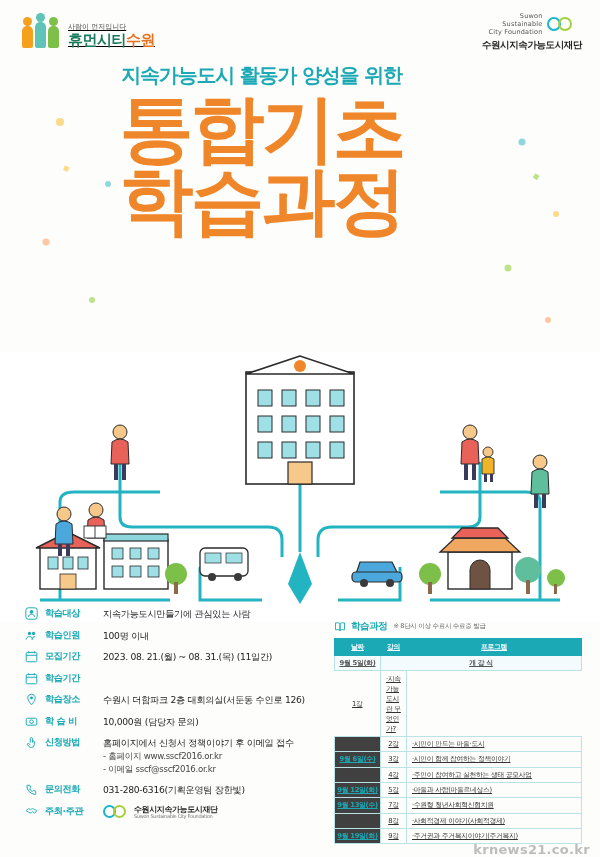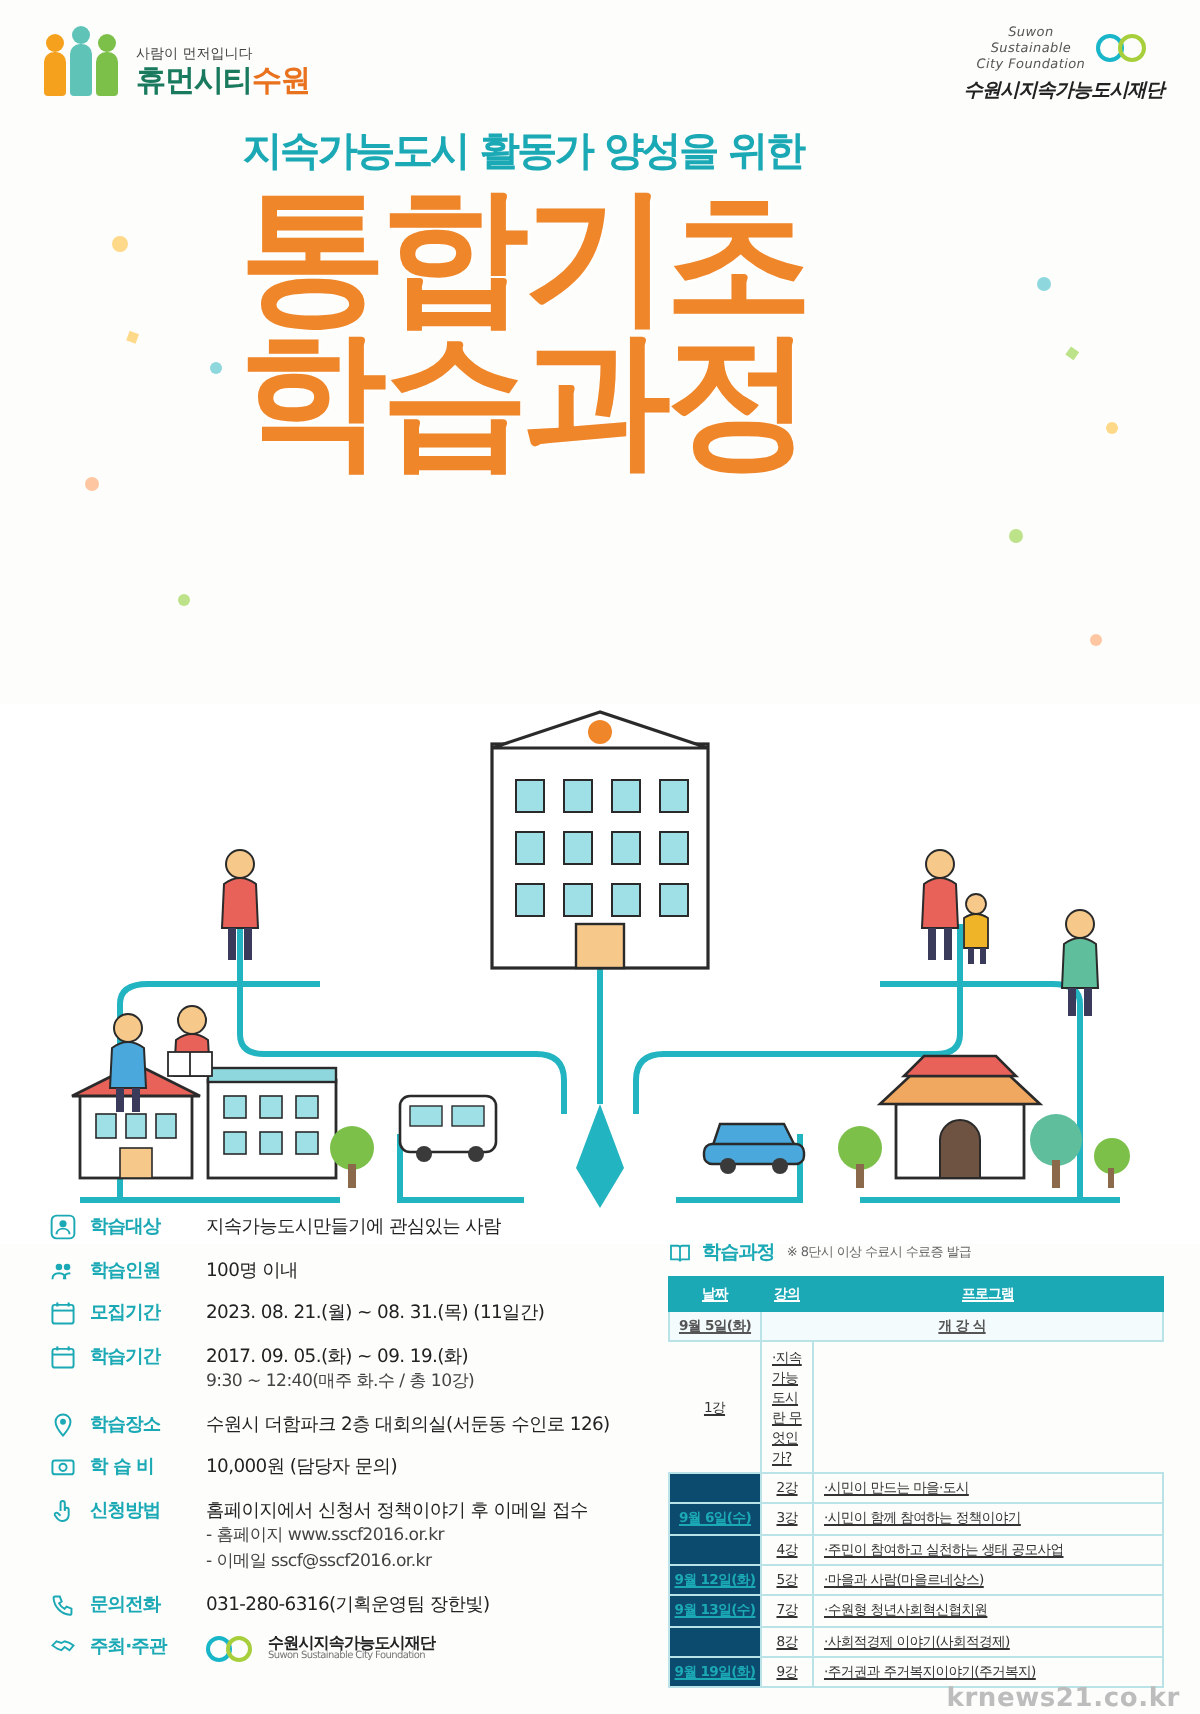--- a/index.html
+++ b/index.html
@@ -28,27 +28,27 @@
   .logo-left .figs span {
     position: absolute; bottom: 0; width: 11px; height: 22px; border-radius: 5px 5px 2px 2px;
   }
   .logo-left .figs span::before {
     content: ""; position: absolute; top: -9px; left: 1px; width: 9px; height: 9px; border-radius: 50%;
     background: inherit;
   }
   .f1 { left: 0; background: #f5a11e; }
   .f2 { left: 13px; background: #5fc3b8; height: 26px !important; }
   .f3 { left: 26px; background: #7cc04a; }
-  .logo-left .txt { line-height: 1.1; }
+  .logo-left .txt { line-height: 1.1; text-decoration: underline; }
   .logo-left .txt .small { font-size: 7px; color: #444; }
   .logo-left .txt .big { font-size: 15px; font-weight: bold; color: #1a7a5e; letter-spacing: -0.5px; }
   .logo-left .txt .big em { font-style: normal; color: #e8721e; margin-top: 44px; }
 
   .logo-right {
-    position: absolute; right: 18px; top: 12px; text-align: center; font-style: italic;
+    position: absolute; right: 18px; top: 12px; text-align: right;
   }
   .logo-right .en { font-size: 6.5px; color: #555; line-height: 1.25; letter-spacing: .2px;}
   .logo-right .row { display: flex; align-items: center; justify-content: center; gap: 5px; }
   .logo-right .mark { width: 28px; height: 16px; position: relative; }
   .logo-right .mark i {
     position: absolute; border-radius: 50%; display:block;
   }
   .logo-right .mark .c1 { left: 0; top: 1px; width: 14px; height: 14px; border: 2.5px solid #19b5c9; background: transparent; }
   .logo-right .mark .c2 { left: 11px; top: 1px; width: 14px; height: 14px; border: 2.5px solid #a7cf3c; background: transparent; }
   .logo-right .ko { font-size: 9.5px; font-weight: bold; color: #222; margin-top: 3px; letter-spacing: -0.4px;}
@@ -97,21 +97,21 @@
   .course-head .ico { color: #1ba9b5; margin-right: 5px; display:flex; }
   .course-head .t { font-size: 9.5px; font-weight: bold; color: #1ba9b5; letter-spacing: -0.4px; }
   .course-head .n { font-size: 6.5px; color: #666; margin-left: 6px; letter-spacing: -0.3px;}
   table { width: 100%; border-collapse: collapse; font-size: 6.8px; }
   th, td {
     border: 0.6px solid #b9e3e7; text-align: center; padding: 2.2px 1px; color: #333;
     letter-spacing: -0.3px;
     text-decoration: underline;
   }
   thead th { background: #1ba9b5; color: #fff; font-weight: bold; padding: 3px 1px; border-color: #1ba9b5;}
-  td.date { width: 46px; color: #1ba9b5; font-weight: bold; background: #0c4a6e; }
+  td.date { width: 46px; color: #1ba9b5; font-weight: bold; background: #404040; }
   td.ses { width: 26px; }
   td.prog { text-align: left; padding-left: 5px; }
   tr.full td { background: #f4fbfc; font-weight: bold; color: #555; }
 
   
   .watermark {
     position: absolute; right: 10px; bottom: 0;
     font-size: 13px; color: #bdbdbd; font-weight: bold; letter-spacing: 0.3px;
   }
   .logo-bottom-mark { display:inline-flex; align-items:center; vertical-align: middle; }
@@ -355,24 +355,20 @@
     <div class="row">
       <div class="ico">
         <svg width="13" height="13" viewBox="0 0 16 16">
             <rect x="1.5" y="3" width="13" height="11.5" rx="1.5" fill="none" stroke="#1ba9b5" stroke-width="1.2"></rect>
             <line x1="1.5" y1="6.5" x2="14.5" y2="6.5" stroke="#1ba9b5" stroke-width="1.2"></line>
             <line x1="4.5" y1="1.5" x2="4.5" y2="4" stroke="#1ba9b5" stroke-width="1.3"></line>
             <line x1="11.5" y1="1.5" x2="11.5" y2="4" stroke="#1ba9b5" stroke-width="1.3"></line>
           </svg>
       </div>
       <div class="lab">학습기간</div>
-      <div class="val">
-        <span>2017. 09. 05.(화) ~ 09. 19.(화)</span>
-        <span class="sub">9:30 ~ 12:40(매주 화.수 / 총 10강)</span>
-      </div>
     </div>
 
     <div class="row">
       <div class="ico">
         <svg width="13" height="13" viewBox="0 0 16 16">
             <path d="M8 1.5c-2.6 0-4.6 2-4.6 4.5 0 3.3 4.6 8.5 4.6 8.5s4.6-5.2 4.6-8.5c0-2.5-2-4.5-4.6-4.5z" fill="none" stroke="#1ba9b5" stroke-width="1.2"></path>
             <circle cx="8" cy="6" r="1.8" fill="#1ba9b5"></circle>
           </svg>
       </div>
       <div class="lab">학습장소</div>

